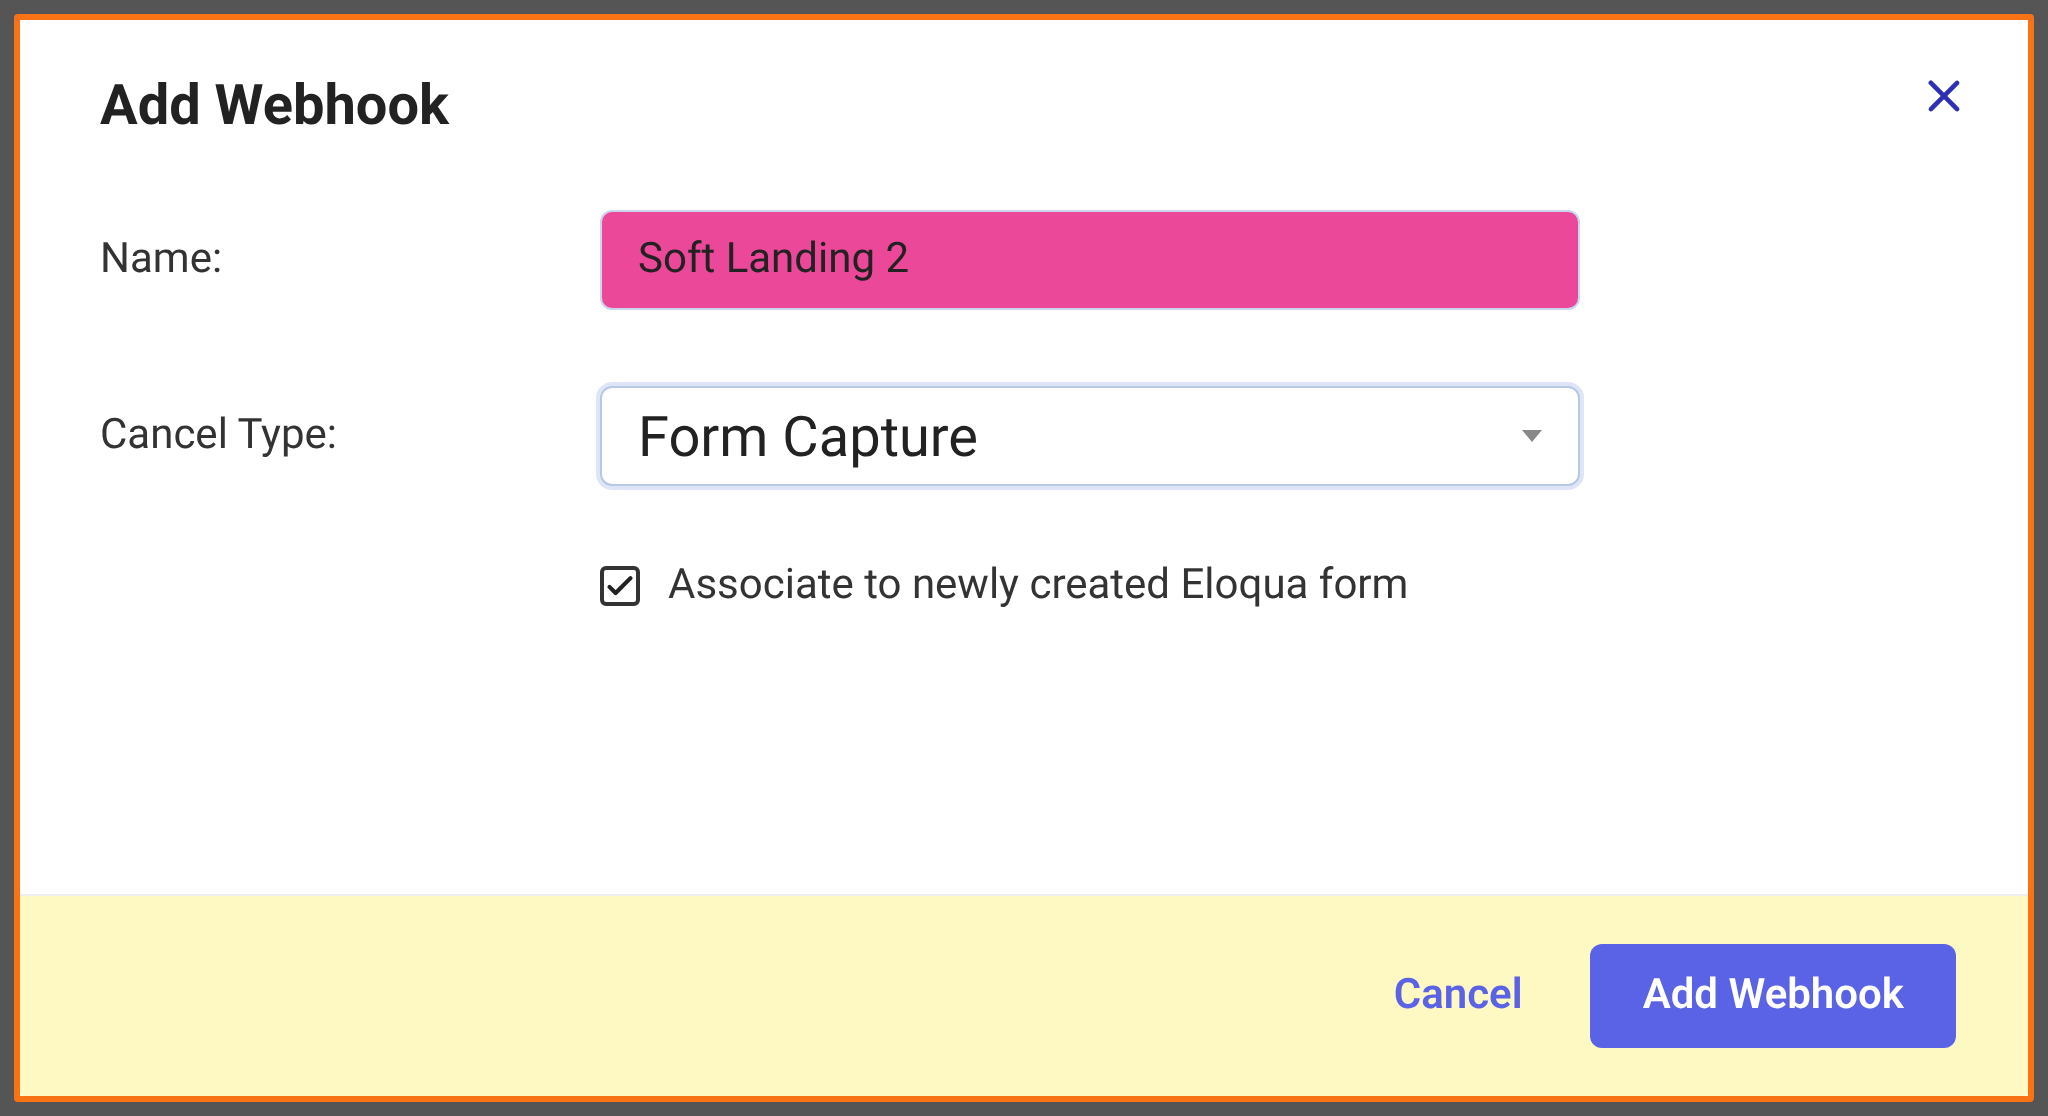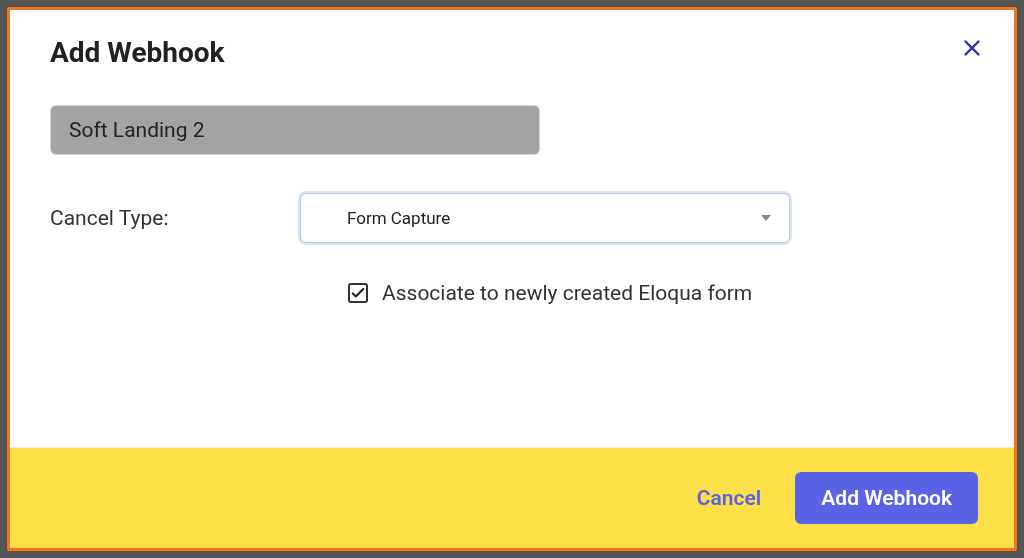--- a/index.html
+++ b/index.html
@@ -49,80 +49,78 @@
     }
     .form-label {
       width: 250px;
       font-size: 21px;
       color: #333;
     }
     .text-input {
       width: 490px;
       height: 50px;
       border: 1px solid #c9d6ed;
-      background: #a3a3a3;
+      background: #ec4899;
       border-radius: 6px;
       padding: 0 18px;
       font-size: 21px;
       color: #222;
       font-family: inherit;
     }
     .select-wrap {
       width: 490px;
       height: 50px;
       border: 1px solid #b7c7e6;
       box-shadow: 0 0 0 2px rgba(120,150,220,0.25);
       background: #fff;
       border-radius: 6px;
       display: flex;
       align-items: center;
       justify-content: space-between;
       padding: 0 18px;
       cursor: pointer;
     }
     .select-value {
-      font-size: 17px;
+      font-size: 28px;
       color: #222;
-      margin-left: 28px;
     }
     .caret {
       width: 0; height: 0;
       border-left: 5px solid transparent;
       border-right: 5px solid transparent;
       border-top: 6px solid #888;
     }
     .checkbox-group {
       padding-left: 250px;
     }
     .checkbox-row {
       display: flex;
       align-items: center;
       margin-bottom: 36px;
-      margin-left: 48px;
     }
     .checkbox-box {
       width: 20px;
       height: 20px;
       border: 2px solid #333;
       border-radius: 3px;
       margin-right: 14px;
       display: inline-flex;
       align-items: center;
       justify-content: center;
       cursor: pointer;
       background: #fff;
       flex-shrink: 0;
     }
     .checkbox-box svg { width: 14px; height: 14px; display: block; }
     .checkbox-label {
       font-size: 21px;
       color: #333;
     }
     .modal-footer {
-      background: #fde047;
+      background: #fef9c3;
       border-top: 1px solid #eee;
       padding: 24px 36px;
       display: flex;
       justify-content: flex-end;
       align-items: center;
       gap: 34px;
       border-bottom-left-radius: 2px;
       border-bottom-right-radius: 2px;
     }
     .btn-cancel {
@@ -154,20 +152,21 @@
   <div class="close-icon">
     <svg viewBox="0 0 24 24">
         <path fill="currentColor" d="M18.3 5.71a1 1 0 0 0-1.41 0L12 10.59 7.11 5.7A1 1 0 1 0 5.7 7.11L10.59 12l-4.9 4.89a1 1 0 1 0 1.42 1.42L12 13.41l4.89 4.9a1 1 0 0 0 1.42-1.42L13.41 12l4.9-4.89a1 1 0 0 0-.01-1.4z"></path>
       </svg>
   </div>
 
   <div class="modal-body">
     <h2 class="modal-title">Add Webhook</h2>
 
     <div class="form-row">
+      <div class="form-label">Name:</div>
       <input class="text-input" type="text" value="Soft Landing 2" style="">
     </div>
 
     <div class="form-row">
       <div class="form-label">Cancel Type:</div>
       <div class="select-wrap">
         <span class="select-value">Form Capture</span>
         <span class="caret"></span>
       </div>
     </div>

